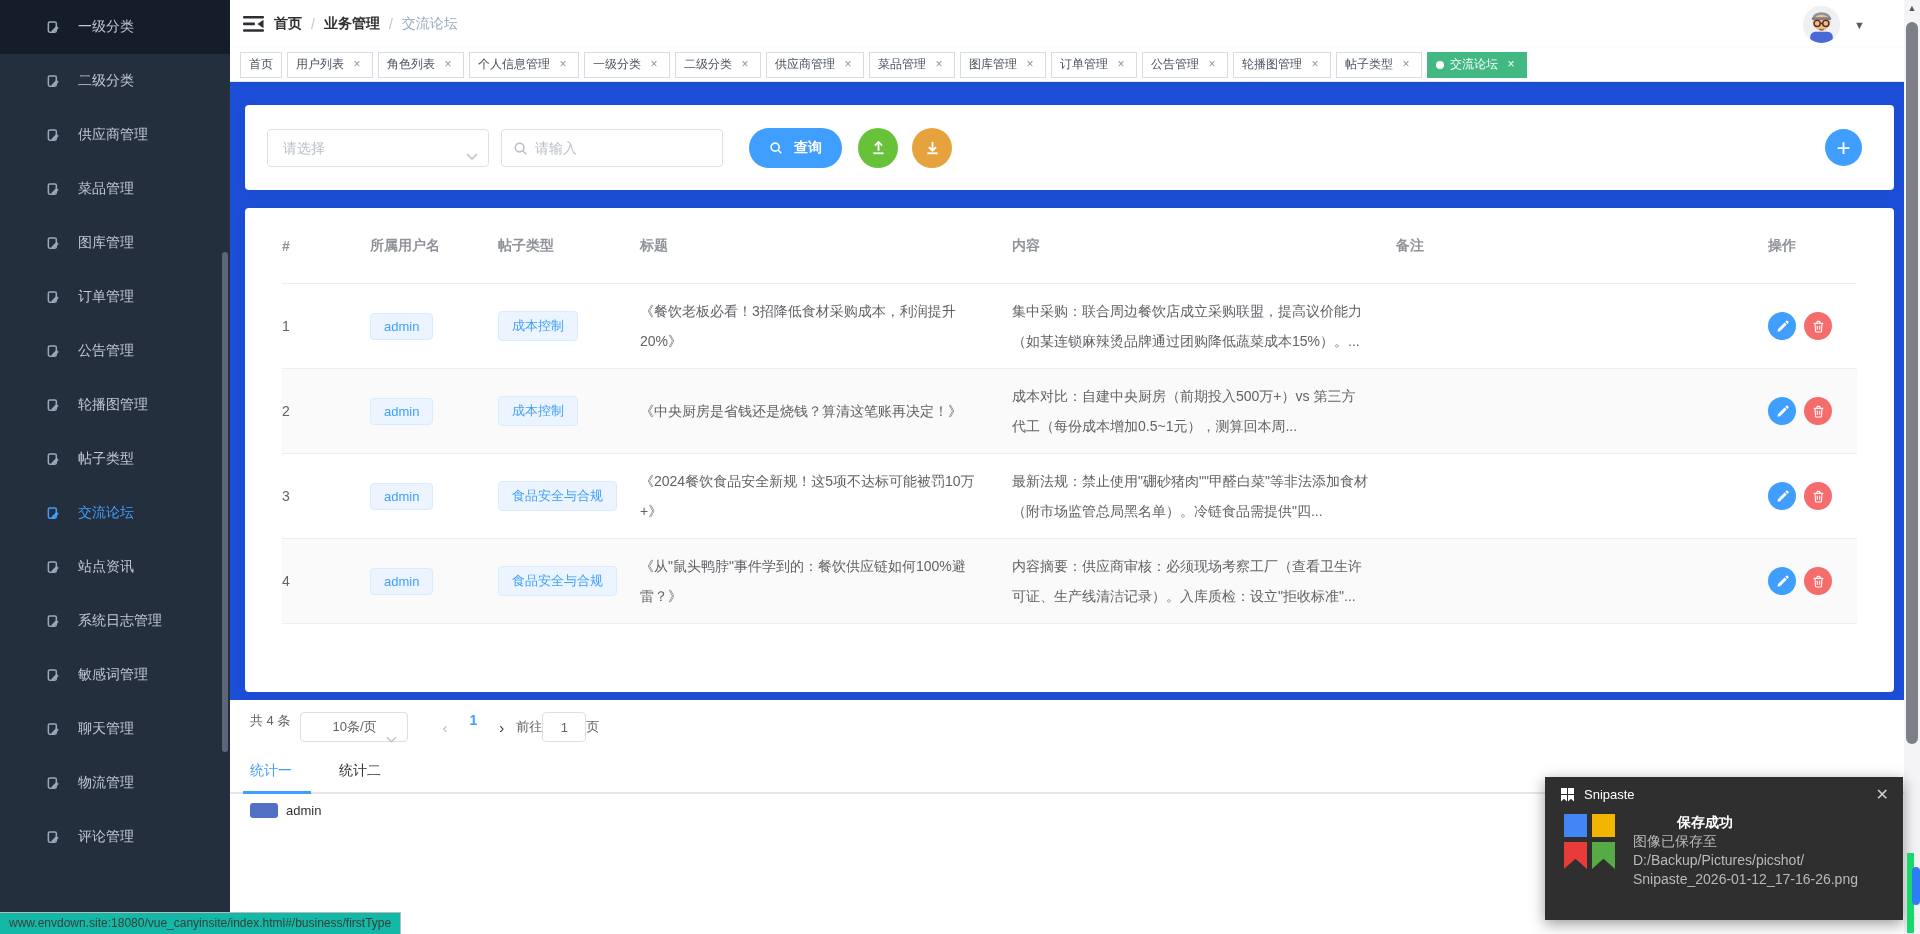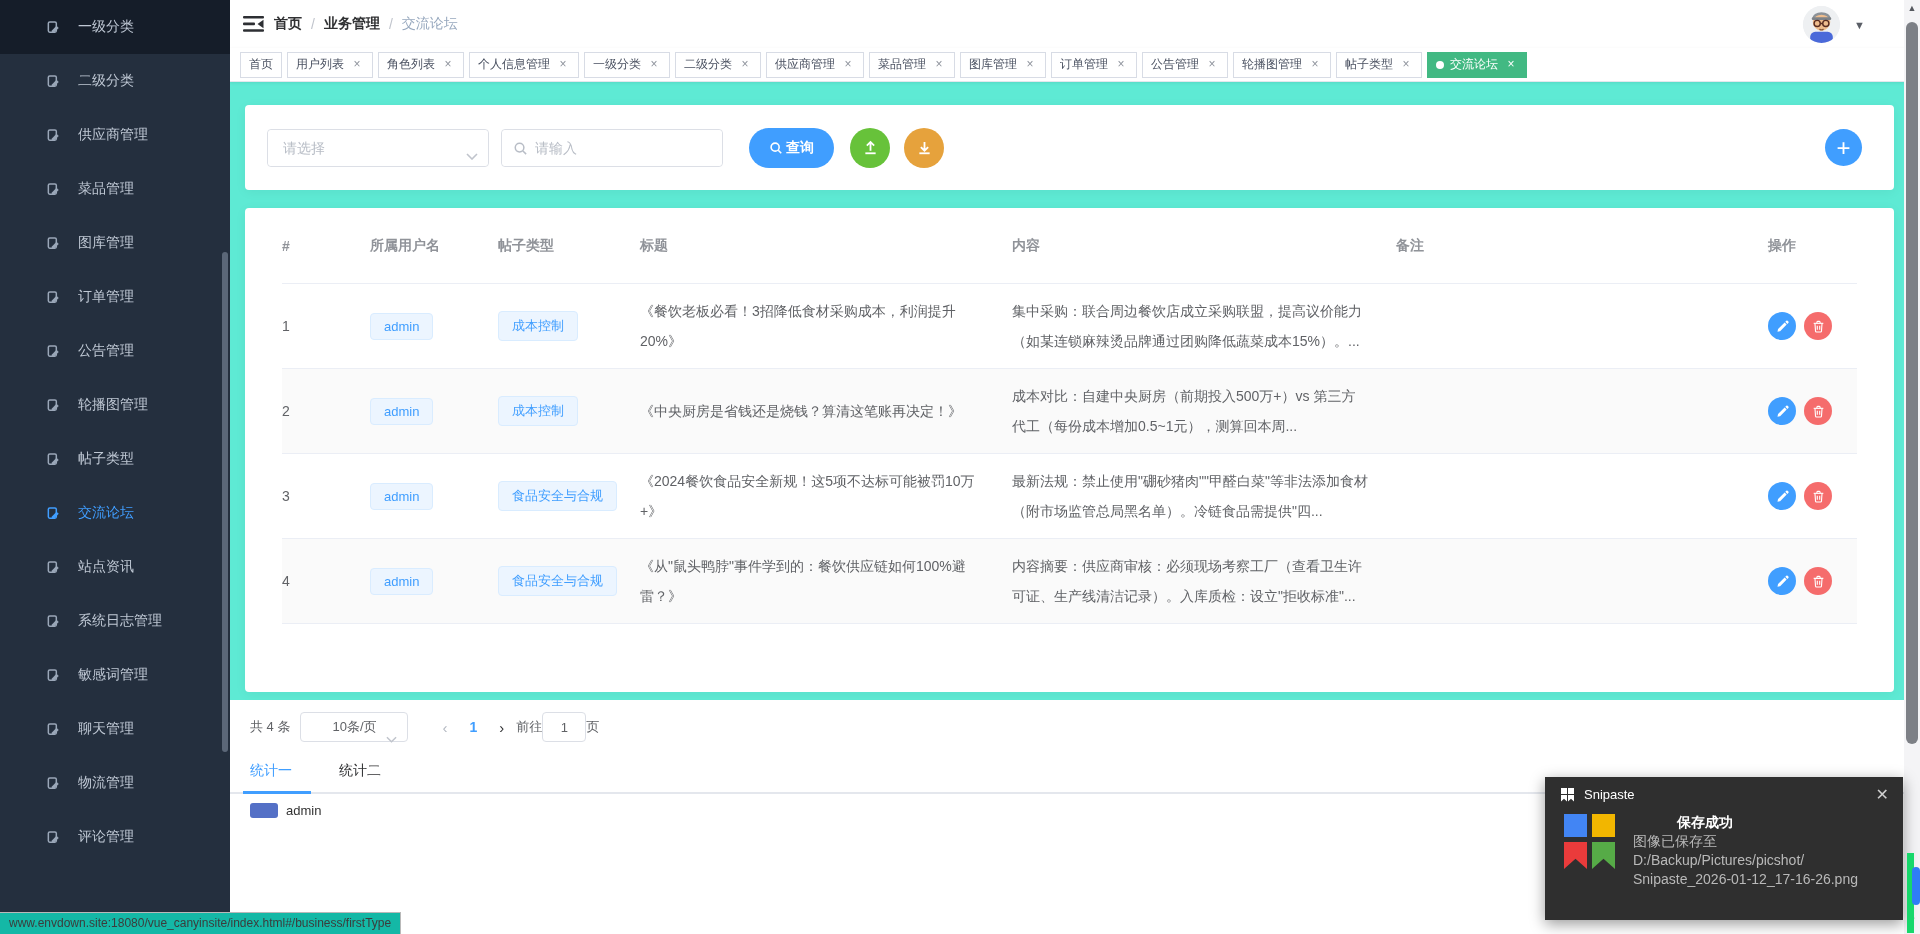--- a/index.html
+++ b/index.html
@@ -27,52 +27,52 @@
 
   
   .tagbar { position:absolute; left:230px; top:48px; width:1690px; height:34px; background:#fff; border-bottom:1px solid #e4e7ed; box-shadow:0 1px 3px rgba(0,0,0,.08); z-index:4; display:flex; align-items:center; padding-left:10px; gap:5px; }
   .tag { height:26px; border:1px solid #d8dce5; background:#fff; color:#495060; font-size:12px; display:flex; align-items:center; padding:0 8px; gap:6px; cursor:pointer; white-space:nowrap; }
   .tag .x { font-size:12px; color:#8f949d; width:14px; height:14px; line-height:13px; text-align:center; border-radius:50%; }
   .tag.active { background:#42b983; border-color:#42b983; color:#fff; }
   .tag.active .x { color:#fff; }
   .tag .dot { width:8px; height:8px; border-radius:50%; background:#fff; display:inline-block; }
 
   
-  .content { position:absolute; left:230px; top:82px; width:1674px; height:852px; background:#5eead4; }
+  .content { position:absolute; left:230px; top:82px; width:1674px; height:852px; background:#1d4ed8; }
 
   .card { background:#fff; border-radius:4px; box-shadow:0 2px 12px rgba(0,0,0,.05); }
   .filter-card { position:absolute; left:15px; top:23px; width:1649px; height:85px; display:flex; align-items:center; padding-left:22px; }
   .sel-box { position:relative; width:222px; height:38px; border:1px solid #dcdfe6; border-radius:4px; background:#fff; margin-right:12px; }
   .sel-box input { width:100%; height:100%; border:0; outline:none; padding:0 30px 0 15px; font-size:14px; border-radius:4px; font-family:inherit; }
   .sel-box input::placeholder, .inp-box input::placeholder { color:#b8bdc6; }
   .sel-chevron { position:absolute; right:10px; top:16px; }
   .inp-box { position:relative; width:222px; height:38px; border:1px solid #dcdfe6; border-radius:4px; background:#fff; margin-right:26px; }
   .inp-box input { width:100%; height:100%; border:0; outline:none; padding:0 10px 0 33px; font-size:14px; border-radius:4px; font-family:inherit; }
   .inp-icon { position:absolute; left:11px; top:11px; width:15px; height:15px; color:#b8bdc6; }
-  .btn-search { height:40px; padding:0 20px; border:0; border-radius:20px; background:#409eff; color:#fff; font-size:14px; font-weight:bold; display:flex; align-items:center; gap:3px; cursor:pointer; margin-right:16px; font-family:inherit; }
+  .btn-search { height:40px; padding:0 20px; border:0; border-radius:20px; background:#409eff; color:#fff; font-size:14px; font-weight:bold; display:flex; align-items:center; gap:11px; cursor:pointer; margin-right:16px; font-family:inherit; }
   .btn-circle { width:40px; height:40px; border-radius:50%; border:0; display:flex; align-items:center; justify-content:center; cursor:pointer; margin-right:14px; }
   .btn-up { background:#67c23a; }
   .btn-down { background:#e6a23c; }
   .btn-add { position:absolute; right:32px; top:24px; width:37px; height:37px; border-radius:50%; border:0; background:#409eff; color:#fff; font-size:24px; line-height:34px; cursor:pointer; }
 
   .table-card { position:absolute; left:15px; top:126px; width:1649px; height:484px; padding:0 37px; overflow:hidden; }
   .tgrid { display:grid; grid-template-columns:88px 128px 142px 372px 384px 340px 1fr; align-items:center; }
   .thead { height:76px; color:#909399; font-size:14px; font-weight:bold; border-bottom:1px solid #ebeef5; }
   .trow { border-bottom:1px solid #ebeef5; color:#606266; font-size:14px; padding:12px 0; }
   .trow.stripe { background:#fafafa; }
   .cell-text { line-height:30px; padding-right:28px; }
   .badge { display:inline-block; background:#ecf5ff; border:1px solid #d9ecff; color:#409eff; font-size:13px; padding:5px 13px; border-radius:4px; white-space:nowrap; }
   .ops { display:flex; gap:8px; padding-left:32px; }
   .op-btn { width:28px; height:28px; border-radius:50%; border:0; display:flex; align-items:center; justify-content:center; cursor:pointer; }
   .op-edit { background:#409eff; }
   .op-del { background:#f56c6c; }
 
   
   .bottom-panel { position:absolute; left:0; top:618px; width:1674px; height:234px; background:#fff; }
-  .pager { display:flex; align-items:center; padding:12px 0 0 20px; font-size:13px; color:#606266; }
+  .pager { display:flex; padding:12px 0 0 20px; font-size:13px; color:#606266; }
   .pg-total { margin-right:10px; }
   .pg-size { position:relative; width:108px; height:30px; border:1px solid #dcdfe6; border-radius:4px; margin-right:22px; text-align:center; line-height:28px; color:#606266; cursor:pointer; }
   .pg-size .sel-chevron { top:12px; }
   .pg-arrow { font-size:15px; color:#b4b9c2; padding:0 12px; cursor:pointer; background:none; border:0; font-family:inherit; }
   .pg-arrow.next { color:#303133; }
   .pg-cur { color:#409eff; font-weight:bold; font-size:14px; padding:0 10px; }
   .pg-goto { display:flex; align-items:center; gap:0; color:#606266; }
   .pg-goto input { width:44px; height:30px; border:1px solid #dcdfe6; border-radius:4px; text-align:center; font-size:13px; color:#606266; outline:none; font-family:inherit; }
 
   .stat-tabs { display:flex; gap:0; padding-left:13px; margin-top:10px; position:relative; border-bottom:2px solid #e4e7ed; }

